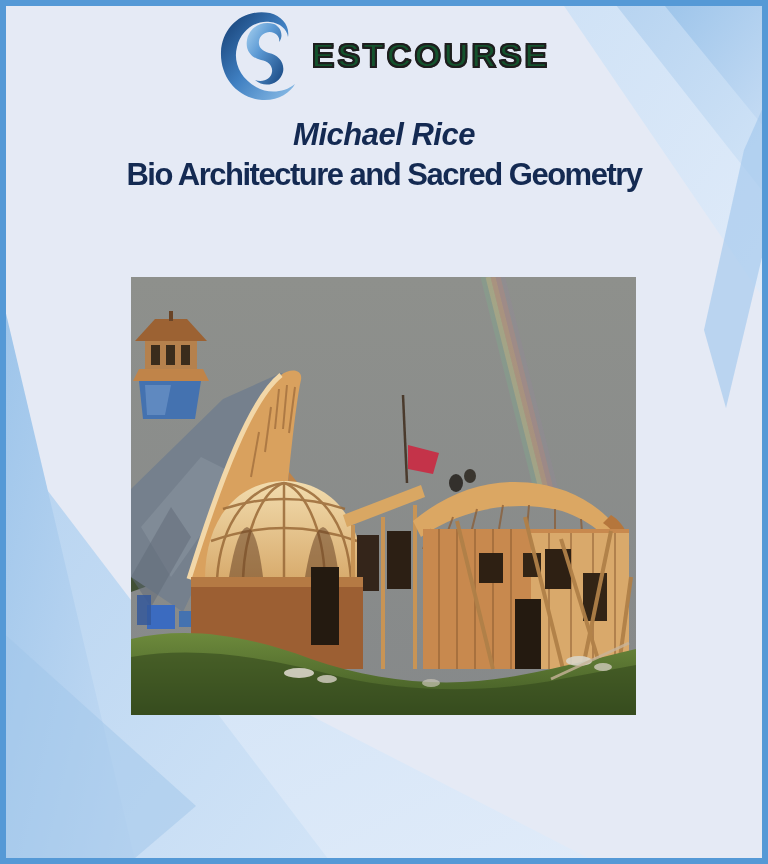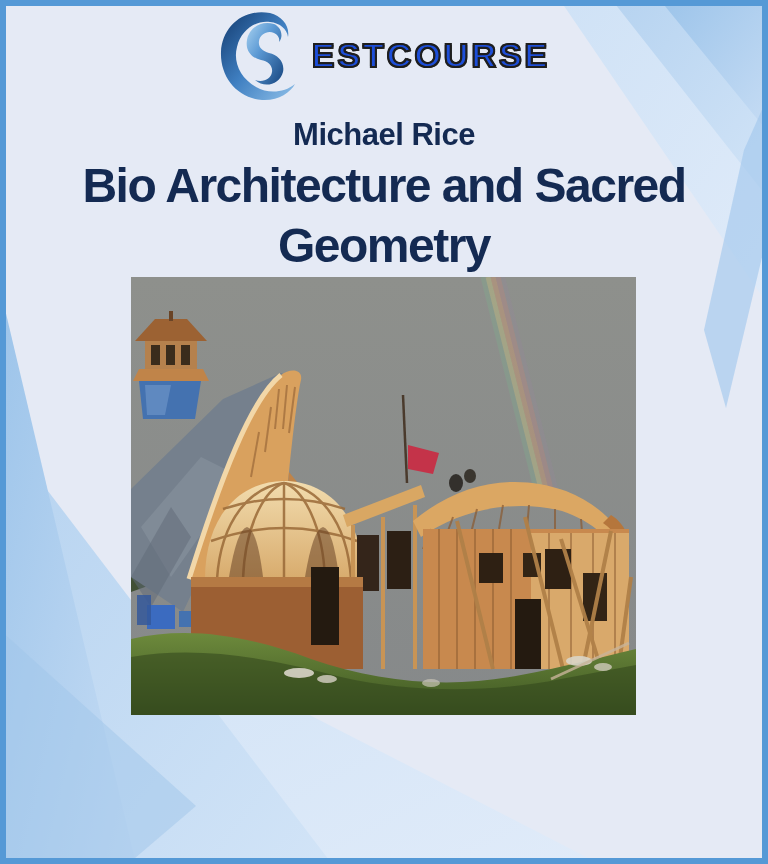--- a/index.html
+++ b/index.html
@@ -17,41 +17,41 @@
 
   
   .logo-row{
     position:absolute;left:0;top:4px;width:100%;
     display:flex;justify-content:center;align-items:center;gap:8px;
   }
   .logo-swirl{width:86px;height:92px;flex:0 0 auto;}
   .logo-text{display:flex;flex-direction:column;align-items:center;}
   .brand{
     font-size:34px;font-weight:800;letter-spacing:3px;
-    color:#1d4ed8;
+    color:#14532d;
     -webkit-text-stroke:2px #1e1e1e;
     text-shadow:-1px -1px 0 #1e1e1e,1px -1px 0 #1e1e1e,-1px 1px 0 #1e1e1e,1px 1px 0 #1e1e1e;
     line-height:1.05;white-space:nowrap;
   }
   .tagline{
     margin-top:3px;
     font-size:12.5px;font-weight:700;letter-spacing:5.5px;
     color:#ffffff;
     -webkit-text-stroke:1px #2a2a2a;
     text-shadow:-1px -1px 0 #2a2a2a,1px -1px 0 #2a2a2a,-1px 1px 0 #2a2a2a,1px 1px 0 #2a2a2a;
     white-space:nowrap;
   }
 
   
   .title-block{
     position:absolute;left:0;top:108px;width:100%;
     text-align:center;color:#142a52;font-weight:800;
   }
-  .title-line1{display:block;font-size:31px;letter-spacing:-0.5px;line-height:1.35;}
-  .title-line2{display:block;font-size:48px;letter-spacing:-1.5px;line-height:1.25;}
+  .title-line1{display:block;font-size:31px;letter-spacing:-0.5px;line-height:1.35;font-style:italic;}
+  .title-line2{display:block;font-size:31px;letter-spacing:-1.5px;line-height:1.25;}
 
   
   .photo{
     position:absolute;left:125px;top:271px;  
     width:505px;height:438px;margin:0;
   }
   .photo svg{display:block;width:505px;height:438px;}
 </style>
 </head>
 <body>

